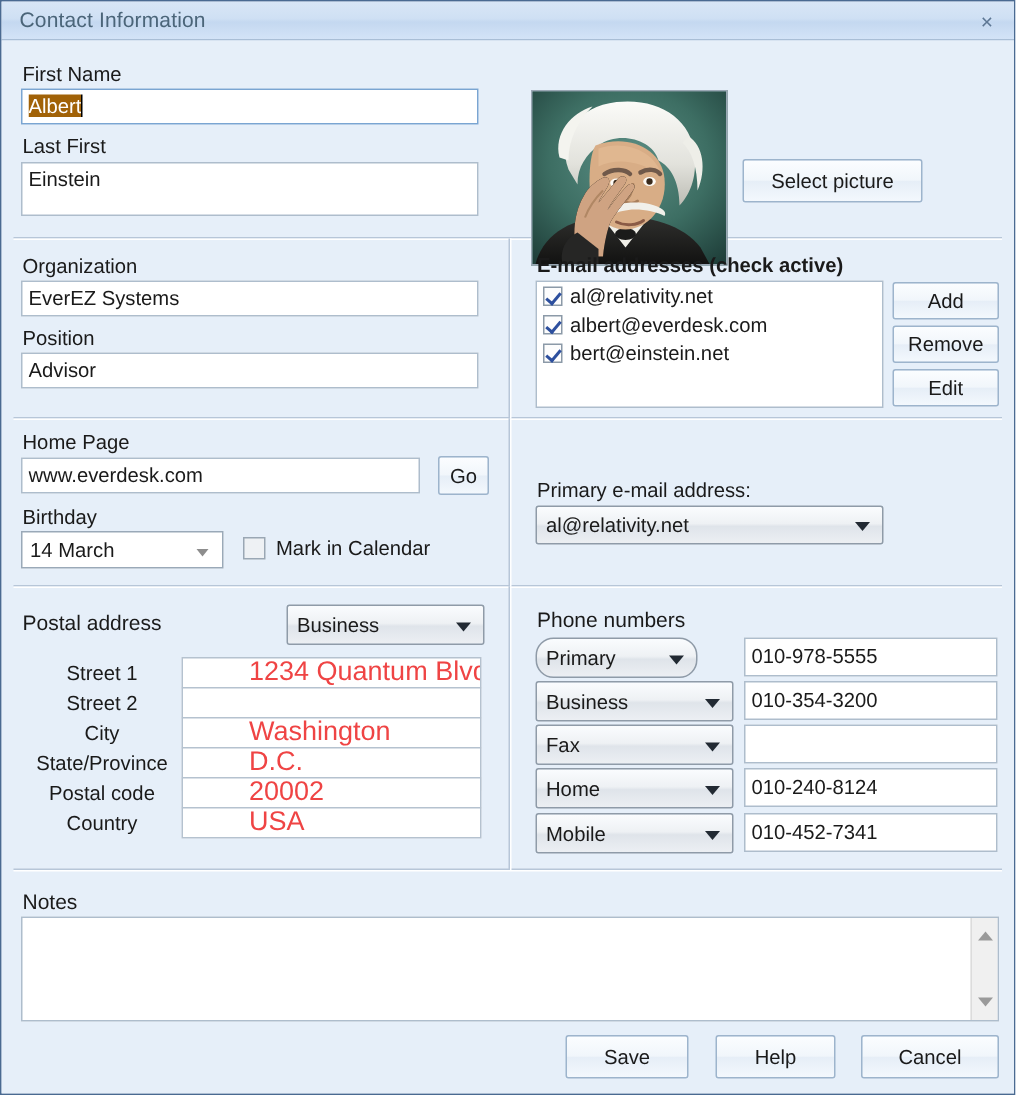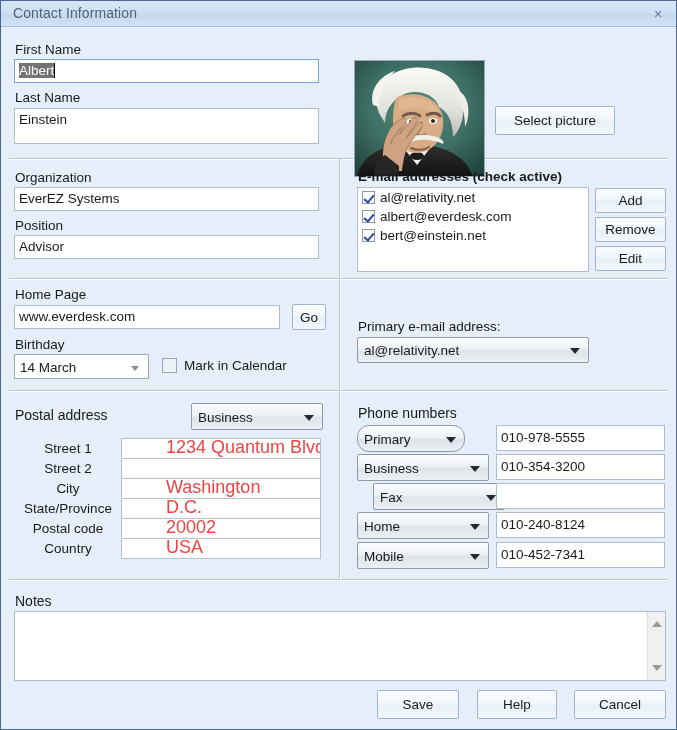--- a/index.html
+++ b/index.html
@@ -121,21 +121,21 @@
   .tbox-inner {
     position: absolute;
     left: 4px;
     top: 0;
     right: 4px;
     overflow: hidden;
     white-space: nowrap;
     line-height: inherit;
   }
   .selhl {
-    background: #737373;
+    background: #a16207;
     color: #ffffff;
   }
   .caret {
     display: inline-block;
     width: 1px;
     height: 15px;
     background: #000;
     vertical-align: -3px;
     margin-left: 0px;
   }
@@ -385,21 +385,21 @@
     <div class="vsep" style="left:338px; top:364px; height:189px;"></div>
     <div class="vsep-lite" style="left:339px; top:364px; height:189px;"></div>
 
     <div class="lbl" style="left:14px; top:15px;">First Name</div>
     <div class="tbox sel-field" style="left:13px; top:32px; width:305px; height:24px; line-height:22px;">
       <div class="tbox-inner" style="line-height:22px;">
         <span class="selhl">Albert</span><span class="caret"></span>
       </div>
     </div>
 
-    <div class="lbl" style="left:14px; top:63px;">Last Name</div>
+    <div class="lbl" style="left:14px; top:63px;">Last First</div>
     <div class="tbox" style="left:13px; top:81px; width:305px; height:36px; line-height:22px;">
       <div class="tbox-inner" style="line-height:22px;">
         <span>Einstein</span>
       </div>
     </div>
 
     <div id="picture-frame" style="left:353px; top:33px; width:131px; height:117px;">
       <svg width="129" height="115" viewBox="0 0 129 115">
         <defs>
           <radialGradient id="bgGrad" cx="50%" cy="40%" r="75%">
@@ -574,21 +574,21 @@
     <div class="combo" style="left:356px; top:427px; width:132px; height:27px;">
       <span class="combo-text">Business</span>
       <span class="arrow"></span>
     </div>
     <div class="tbox" style="left:495px; top:427px; width:169px; height:26px; line-height:24px;">
       <div class="tbox-inner" style="line-height:24px;">
         <span>010-354-3200</span>
       </div>
     </div>
 
-    <div class="combo" style="left:356px; top:456px; width:132px; height:27px;margin-left:16px;">
+    <div class="combo" style="left:356px; top:456px; width:132px; height:27px;">
       <span class="combo-text">Fax</span>
       <span class="arrow"></span>
     </div>
     <div class="tbox" style="left:495px; top:456px; width:169px; height:26px; line-height:24px;">
       <div class="tbox-inner" style="line-height:24px;">
         <span></span>
       </div>
     </div>
 
     <div class="combo" style="left:356px; top:485px; width:132px; height:27px;">

